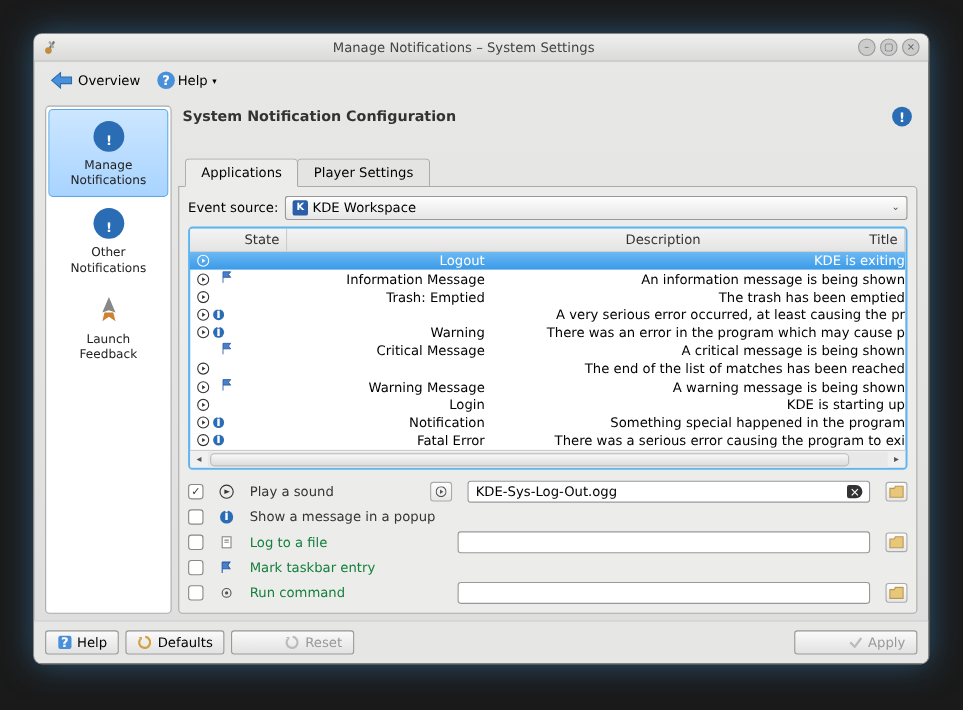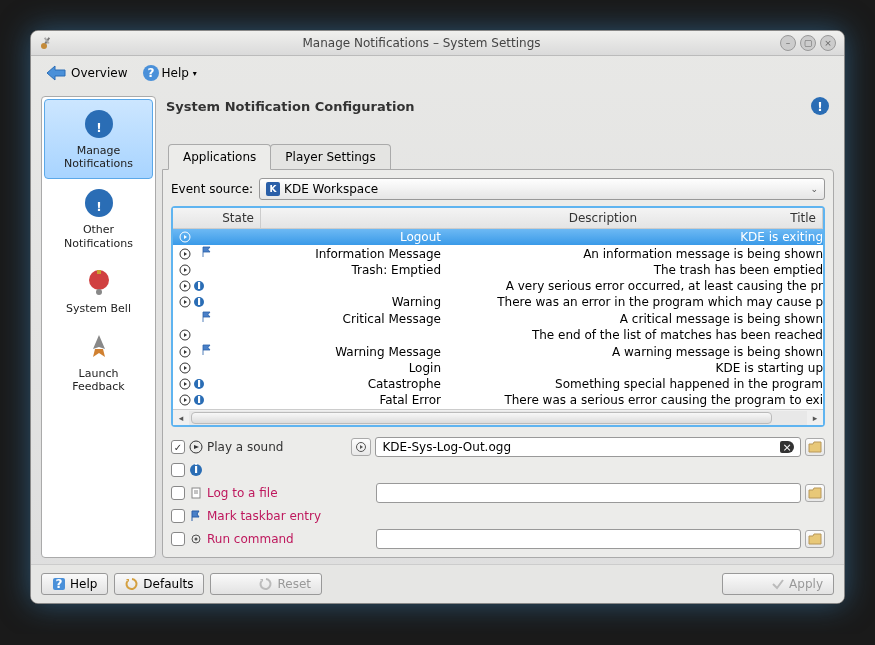--- a/index.html
+++ b/index.html
@@ -44,26 +44,26 @@
 .tr.selected { background: linear-gradient(#6db9f4,#3a9ae8); color: #fff; }
 .td-state { width: 88px; padding-left: 6px; display: flex; gap: 2px; align-items: center; }
 .td-title { width: 180px; padding-left: 4px; }
 .td-desc { flex: 1; white-space: nowrap; overflow: hidden; margin-left: 36px; }
 .mini-icon { width: 12px; height: 12px; display: inline-block; }
 .hscroll { display: flex; align-items: center; border-top: 1px solid #ccc; background: #f0f0f0; height: 16px; }
 .hscroll-track { flex:1; background:#e8e8e8; height:14px; position:relative; }
 .hscroll-thumb { position:absolute; left:2px; top:1px; width:94%; height:12px; background: linear-gradient(#f8f8f8,#dcdcdc); border:1px solid #bbb; border-radius:4px; }
 .hscroll-btn { width:16px; height:14px; display:flex; align-items:center; justify-content:center; font-size:9px; color:#555; cursor:pointer; }
 .options { margin-top: 10px; display: flex; flex-direction: column; gap: 6px; }
-.opt-row { display: flex; align-items: center; gap: 4px; }
+.opt-row { display: flex; align-items: center; gap: 14px; }
 .checkbox { width: 14px; height: 14px; border: 1px solid #888; border-radius: 3px; background: #fff; display: flex; align-items: center; justify-content: center; cursor: pointer; }
 .checkbox.checked::after { content: "✓"; font-size: 10px; color: #333; }
 .opt-icon { width: 14px; height: 14px; display:flex; align-items:center; justify-content:center; }
 .opt-label { color: #333; }
-.opt-label.disabled { color: #be185d; }
+.opt-label.disabled { color: #15803d; }
 .text-input { flex: 1; background: #fff; border: 1px solid #999; border-radius: 3px; padding: 2px 6px; height: 20px; display: flex; align-items: center; }
 .text-input.empty { min-width: 200px; }
 .clear-x { margin-left: auto; cursor: pointer; font-size: 11px; background:#333; color:#fff; width:14px; height:12px; border-radius:2px 6px 6px 2px; display:flex; align-items:center; justify-content:center; }
 .browse-btn { width: 20px; height: 18px; border: 1px solid #aaa; border-radius: 3px; background: linear-gradient(#fdfdfd,#e8e8e8); cursor:pointer; display:flex; align-items:center; justify-content:center; }
 .play-preview { width:20px; height:18px; border:1px solid #aaa; border-radius:3px; background:linear-gradient(#fdfdfd,#e8e8e8); cursor:pointer; display:flex; align-items:center; justify-content:center; }
 .bottom-bar { display:flex; align-items:center; padding: 8px 10px; gap: 6px; border-top: 1px solid #ccc; background:#e6e6e4; }
 .btn { display:flex; align-items:center; gap:4px; padding: 3px 10px; border:1px solid #999; border-radius:3px; background:linear-gradient(#fafafa,#e2e2e2); cursor:pointer; }
 .btn.disabled { color:#999; cursor:default;padding-left:48px; }
 .spacer { flex:1; }
 svg { display:block; }
@@ -122,30 +122,20 @@
             <svg viewBox="0 0 32 32">
               <circle cx="16" cy="16" r="14" fill="#2a6db5"></circle>
               <text x="16" y="24" text-anchor="middle" fill="#fff" font-size="22" font-weight="bold">!</text>
             </svg>
           </div>
           <div class="sidebar-label">Other<br>Notifications</div>
         </div>
         <div class="sidebar-item">
           <div class="sidebar-icon">
             <svg viewBox="0 0 32 32">
-              <circle cx="16" cy="14" r="10" fill="#d04040"></circle>
-              <rect x="14" y="4" width="4" height="4" fill="#c8a030"></rect>
-              <circle cx="16" cy="26" r="3" fill="#888"></circle>
-            </svg>
-          </div>
-          <div class="sidebar-label">System Bell</div>
-        </div>
-        <div class="sidebar-item">
-          <div class="sidebar-icon">
-            <svg viewBox="0 0 32 32">
               <path d="M16 4 L22 18 L16 16 L10 18 Z" fill="#888"></path>
               <path d="M12 18 L10 26 L16 22 L22 26 L20 18 Z" fill="#d08030"></path>
             </svg>
           </div>
           <div class="sidebar-label">Launch<br>Feedback</div>
         </div>
       </div>
 
     <div class="content">
       <div class="content-header">
@@ -283,21 +273,21 @@
                 <div class="td-state" style="color:#333">
                   <svg class="mini-icon" viewBox="0 0 12 12">
                     <circle cx="6" cy="6" r="5" fill="none" stroke="currentColor"></circle>
                     <path d="M5 4 L5 8 L8 6 Z" fill="currentColor"></path>
                   </svg>
                   <svg class="mini-icon" viewBox="0 0 12 12">
                     <circle cx="6" cy="6" r="5" fill="#2a6db5"></circle>
                     <text x="6" y="9" text-anchor="middle" fill="#fff" font-size="8" font-weight="bold">i</text>
                   </svg>
                 </div>
-                <div class="td-title">Catastrophe</div>
+                <div class="td-title">Notification</div>
                 <div class="td-desc">Something special happened in the program</div>
               </div>
               <div class="tr">
                 <div class="td-state" style="color:#333">
                   <svg class="mini-icon" viewBox="0 0 12 12">
                     <circle cx="6" cy="6" r="5" fill="none" stroke="currentColor"></circle>
                     <path d="M5 4 L5 8 L8 6 Z" fill="currentColor"></path>
                   </svg>
                   <svg class="mini-icon" viewBox="0 0 12 12">
                     <circle cx="6" cy="6" r="5" fill="#2a6db5"></circle>
@@ -347,20 +337,21 @@
           </div>
 
           <div class="opt-row">
             <div class="checkbox"></div>
             <span class="opt-icon">
                 <svg viewBox="0 0 14 14">
                   <circle cx="7" cy="7" r="6" fill="#2a6db5"></circle>
                   <text x="7" y="10" text-anchor="middle" fill="#fff" font-size="9" font-weight="bold">i</text>
                 </svg>
               </span>
+            <span class="opt-label">Show a message in a popup</span>
           </div>
 
           <div class="opt-row">
             <div class="checkbox"></div>
             <span class="opt-icon">
                 <svg viewBox="0 0 14 14">
                   <rect x="3" y="2" width="8" height="10" fill="#fff" stroke="#888"></rect>
                   <line x1="5" y1="5" x2="9" y2="5" stroke="#888"></line>
                   <line x1="5" y1="7" x2="9" y2="7" stroke="#888"></line>
                 </svg>

